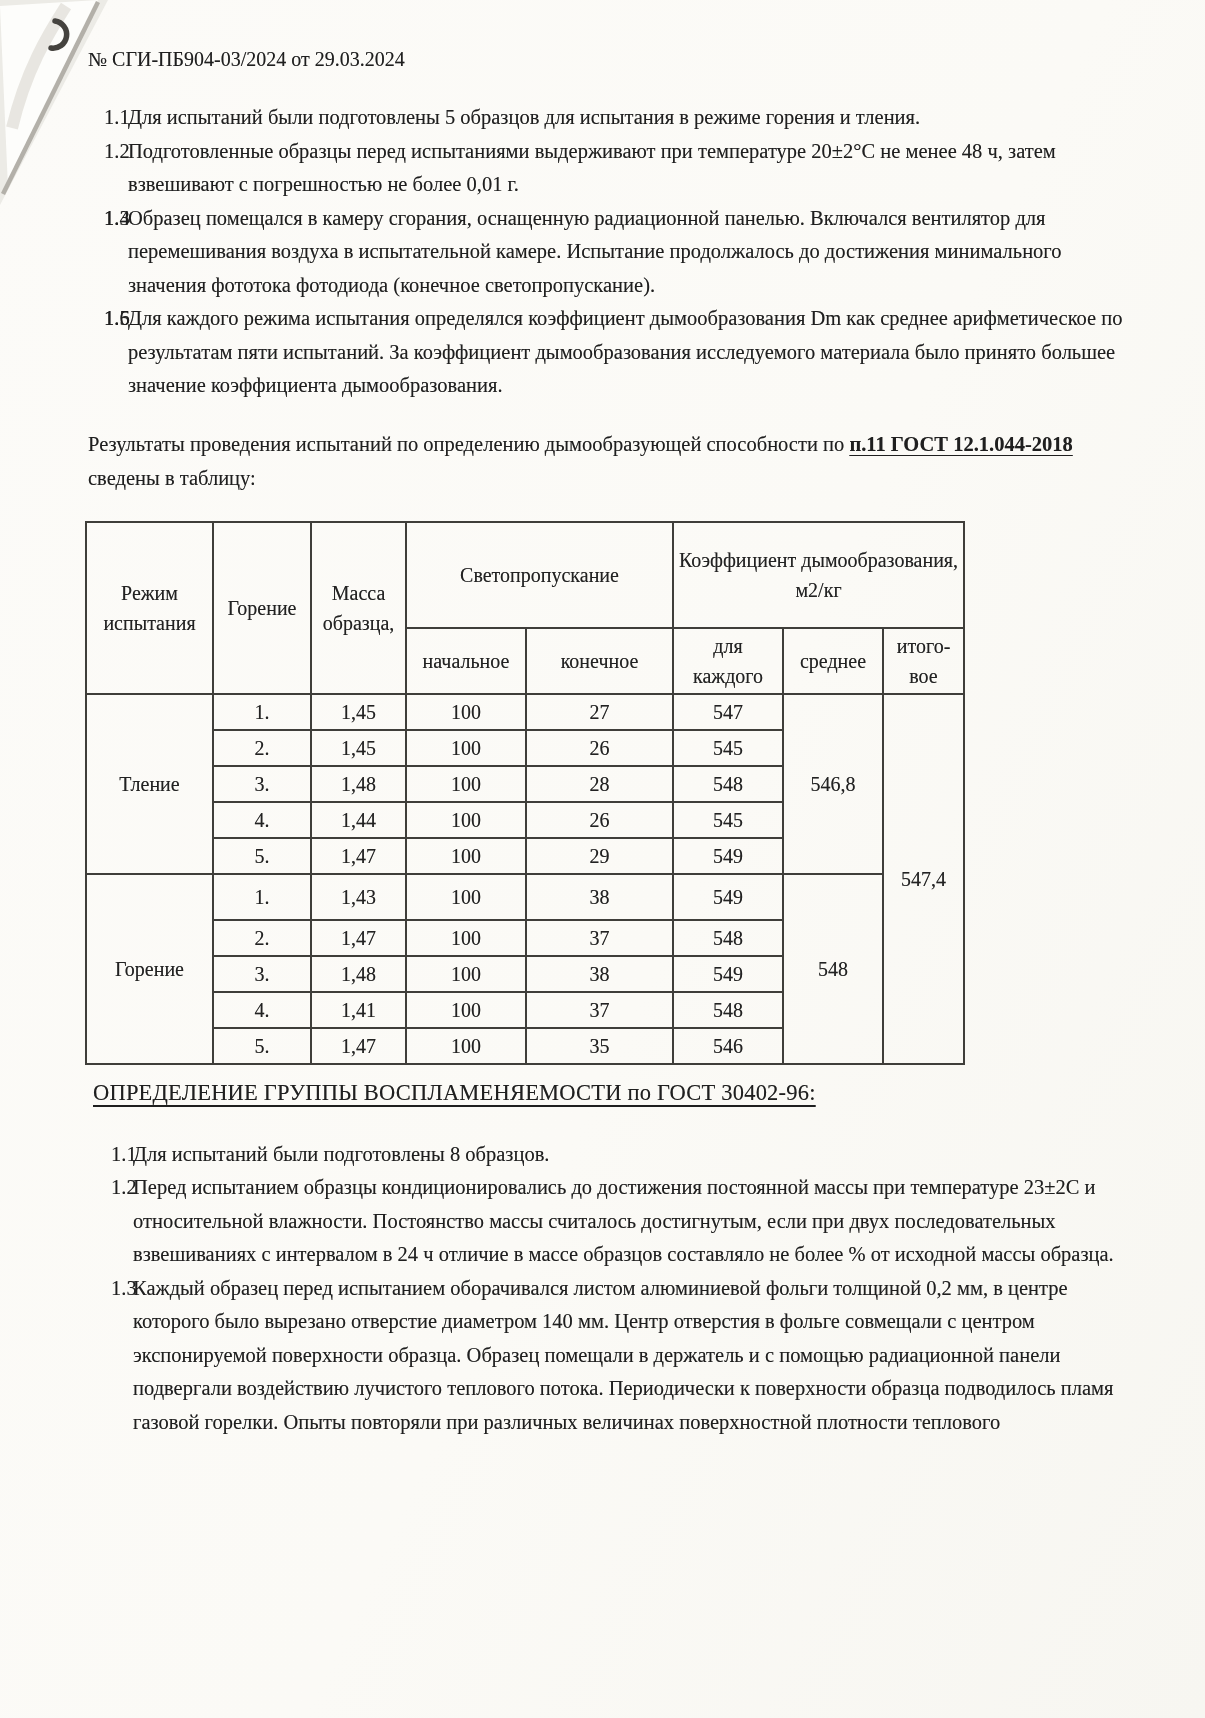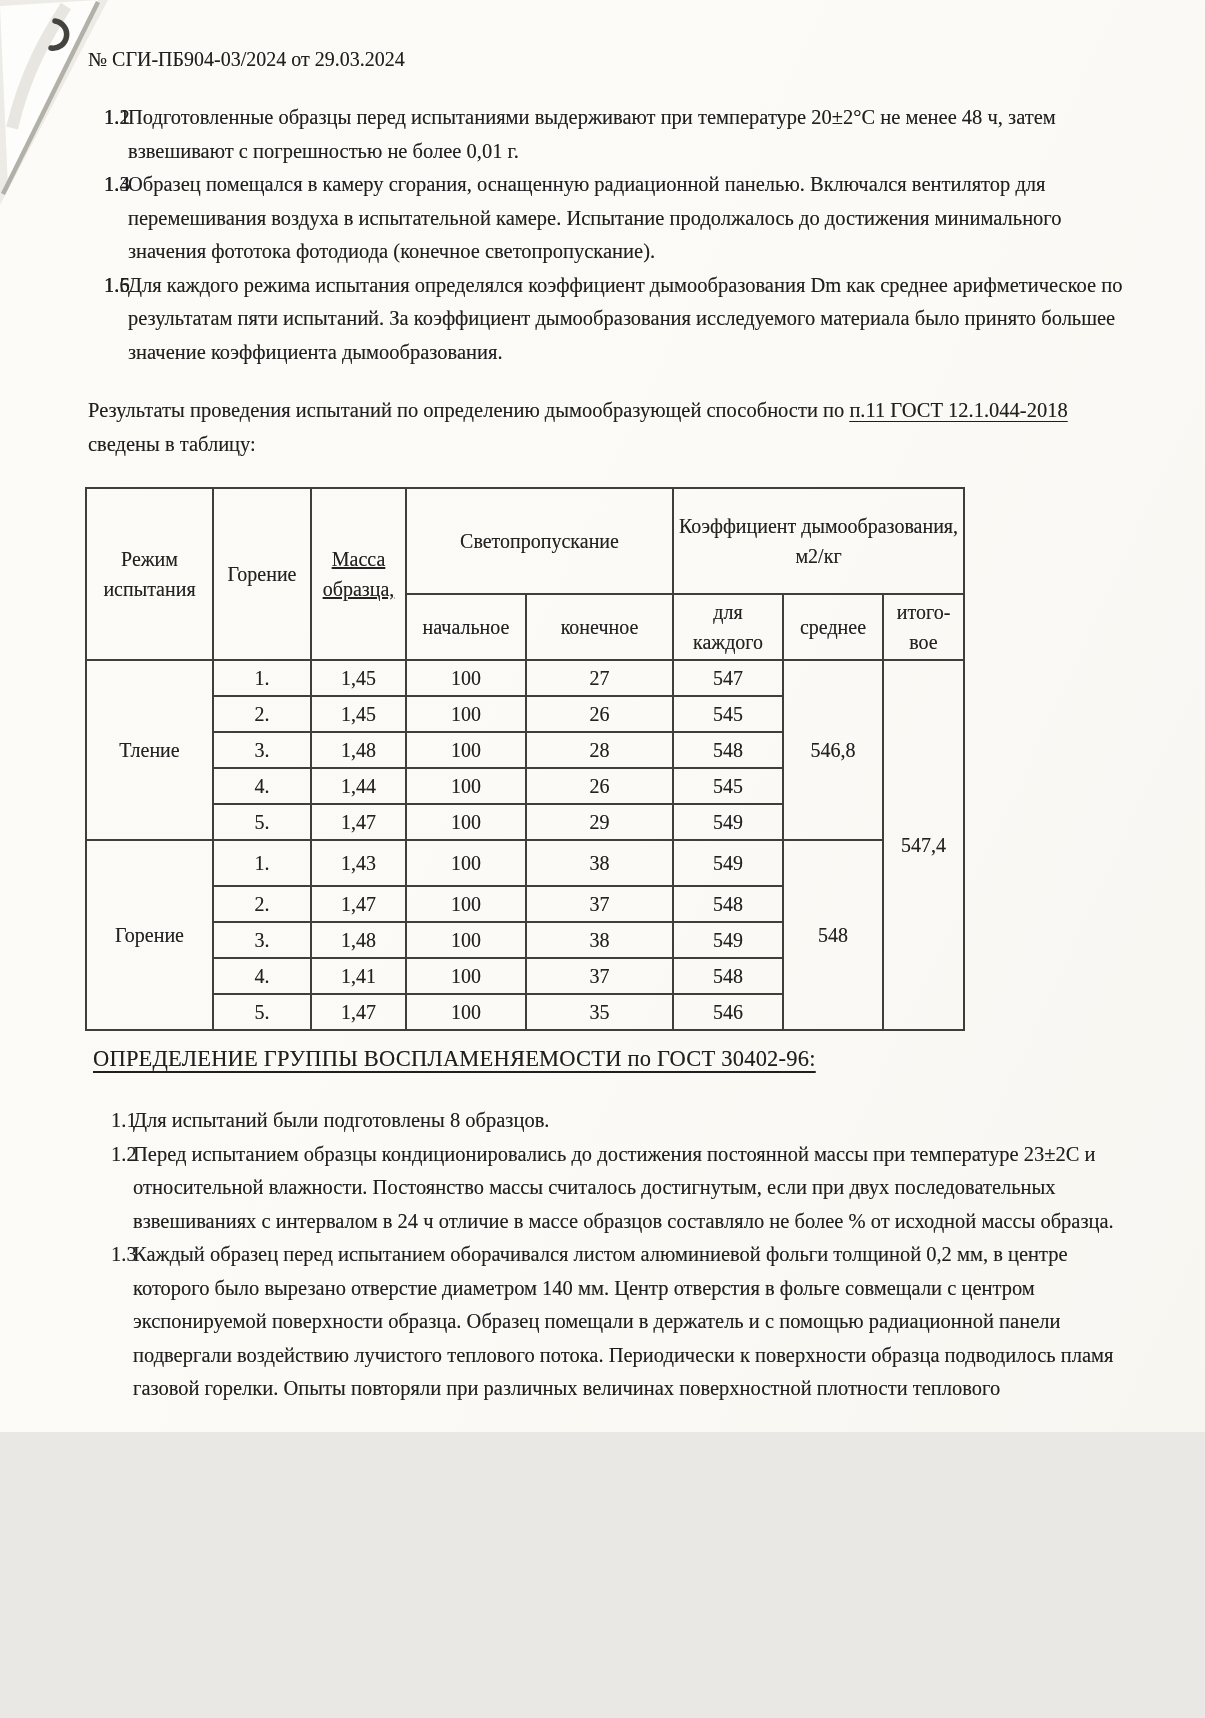--- a/index.html
+++ b/index.html
@@ -2,56 +2,56 @@
 <html lang="ru"><head>
 <meta charset="utf-8">
 <style>
   html,body{margin:0;padding:0;}
   body{
     width:1205px;height:1718px;
     background:#e9e8e4;
     font-family:"Liberation Serif","DejaVu Serif",serif;
   }
   .page{
-    position:relative;width:1205px;height:1432px;overflow:hidden;
+    position:relative;width:1205px;height:1718px;overflow:hidden;
     background:linear-gradient(115deg,#fcfbf8 0%,#fbfaf6 55%,#f7f6f1 100%);
     color:#1f1f1f;
     text-shadow:0 0 0.5px rgba(40,40,40,.45);
   }
   .corner-fold{position:absolute;left:0;top:0;width:230px;height:230px;pointer-events:none;}
   .content{padding:42px 72px 0 88px;}
   .doc-number{font-size:20px;margin:6px 0 30px 0;}
   .section-title{
     font-size:22.5px;font-weight:normal;margin:0 0 14px 0;
     text-decoration:underline;text-underline-offset:5px;
     text-decoration-thickness:1.5px;letter-spacing:.2px;
   }
   .clauses{font-size:20.5px;line-height:33.5px;}
   .clause{position:relative;padding-left:40px;}
   .clause .num{position:absolute;left:16px;top:0;}
   .intro{font-size:20.5px;line-height:34px;margin:24px 0 0 0;}
-  .intro .u{text-decoration:underline;text-underline-offset:4px;text-decoration-thickness:1.4px;}
+  .intro .u{text-decoration:underline;text-underline-offset:4px;text-decoration-thickness:1.4px;font-weight:bold;}
 
   table.results{
     border-collapse:collapse;table-layout:fixed;
     margin:26px 0 0 -3px;width:878px;
     font-size:20px;line-height:30px;color:#222;
   }
   table.results th,table.results td{
     border:2px solid #3f3e3a;font-weight:normal;
     text-align:center;vertical-align:middle;padding:2px 4px;
     overflow:hidden;
   }
   tr.h1{height:106px;}
   tr.h2{height:66px;}
   tr.row{height:36px;}
   tr.row-tall{height:46px;}
   .th-regime{vertical-align:bottom;padding-bottom:54px;}
   .th-samples{vertical-align:bottom;padding-bottom:62px;}
-  .th-mass{vertical-align:top;padding-top:8px;text-decoration:underline;}
+  .th-mass{vertical-align:top;padding-top:8px;}
   .th-light,.th-coef{vertical-align:top;padding-top:8px;}
   .th-total{text-align:left;padding-left:7px;}
   .section2-block{margin-left:5px;margin-top:15px;}
   .clauses2{margin-top:32px;font-size:20.5px;line-height:33.5px;}
   .clauses2 .clause{margin-left:2px;padding-left:38px;}
 </style>
 </head>
 <body>
 
 <div class="page">
@@ -67,20 +67,21 @@
   </div>
 
   <div class="content">
 
     <div class="doc-number">№ СГИ-ПБ904-03/2024 от 29.03.2024</div>
 
 
     <div class="clauses">
       <div class="clause">
         <span class="num">1.1</span>
+        <span>Для испытаний были подготовлены 5 образцов для испытания в режиме горения и тления.</span>
       </div>
       <div class="clause">
         <span class="num">1.2</span>
         <span>Подготовленные образцы перед испытаниями выдерживают при температуре 20±2°С не менее 48 ч, затем взвешивают с погрешностью не более 0,01 г.</span>
       </div>
       <div class="clause">
         <span class="num">1.3</span>
       </div>
       <div class="clause">
         <span class="num">1.4</span>

